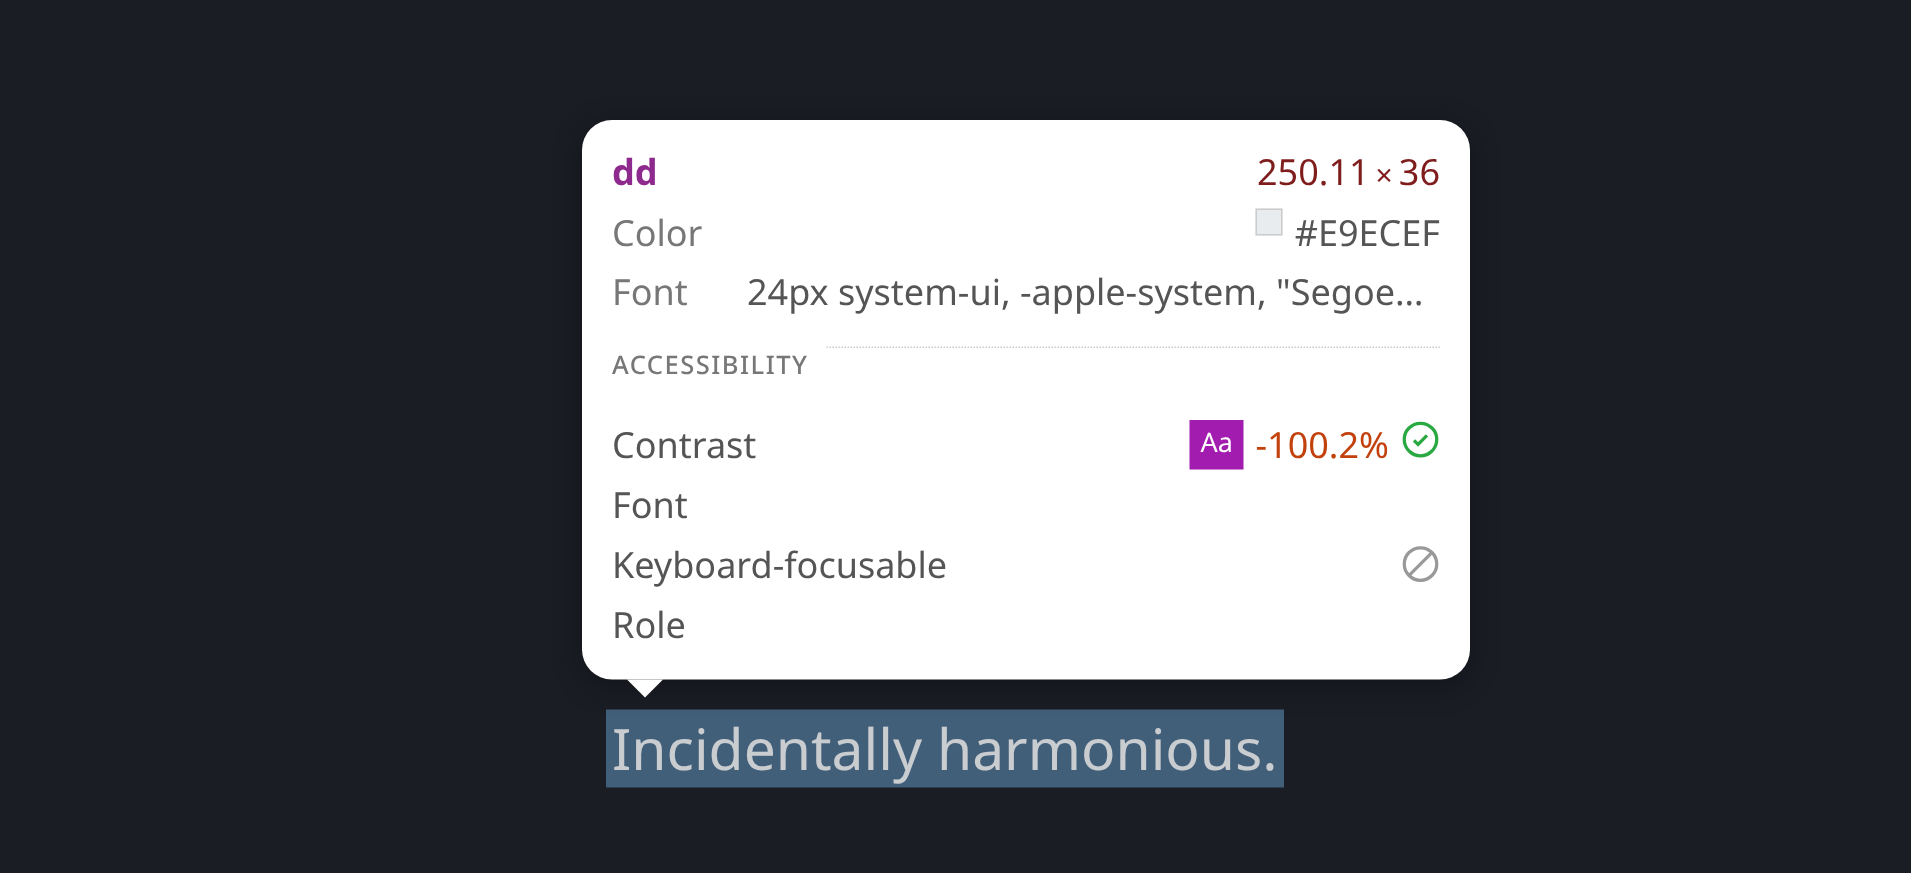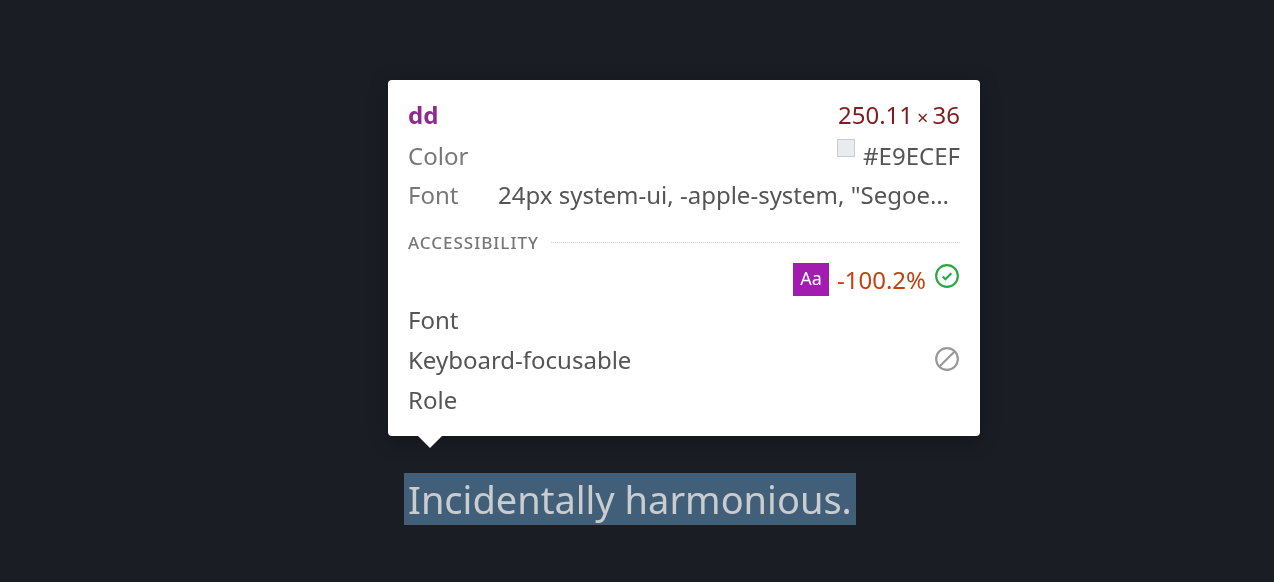--- a/index.html
+++ b/index.html
@@ -25,21 +25,21 @@
       padding: 0 4px;
       opacity: 0.85;
       margin-left: 24px;
     }
     .tooltip {
       position: absolute;
       left: 388px;
       top: 80px;
       width: 592px;
       background: #fff;
-      border-radius: 4px;
+      border-radius: 20px;
       box-shadow: 0 4px 20px rgba(0,0,0,0.3);
       padding: 18px 20px 14px 20px;
     }
     .tooltip::after {
       content: '';
       position: absolute;
       bottom: -12px;
       left: 30px;
       width: 0;
       height: 0;
@@ -95,23 +95,22 @@
     }
     .color-swatch {
       width: 18px;
       height: 18px;
       background: #e9ecef;
       border: 1px solid #ccc;
       display: inline-block;
     }
     .section-header {
       display: flex;
-      align-items: center;
       margin-top: 20px;
-      margin-bottom: 8px;
+      margin-bottom: 25px;
     }
     .section-title {
       font-size: 17px;
       letter-spacing: 1px;
       color: #777;
       font-weight: 500;
       text-transform: uppercase;
     }
     .section-divider {
       flex: 1;
@@ -184,20 +183,21 @@
     <span class="row-label">Font</span>
     <span class="row-value-left">24px system-ui, -apple-system, "Segoe…</span>
   </div>
 
   <div class="section-header">
     <span class="section-title">ACCESSIBILITY</span>
     <span class="section-divider"></span>
   </div>
 
   <div class="a11y-row">
+    <span class="a11y-label">Contrast</span>
     <span class="row-value">
       <span class="contrast-badge">Aa</span>
       <span class="contrast-value">-100.2%</span>
       <span class="check-icon">
         <svg viewBox="0 0 24 24" fill="none" stroke="#2aa841" stroke-width="2">
           <circle cx="12" cy="12" r="10"></circle>
           <path d="M8 12.5l2.5 2.5L16 9.5"></path>
         </svg>
       </span>
     </span>

